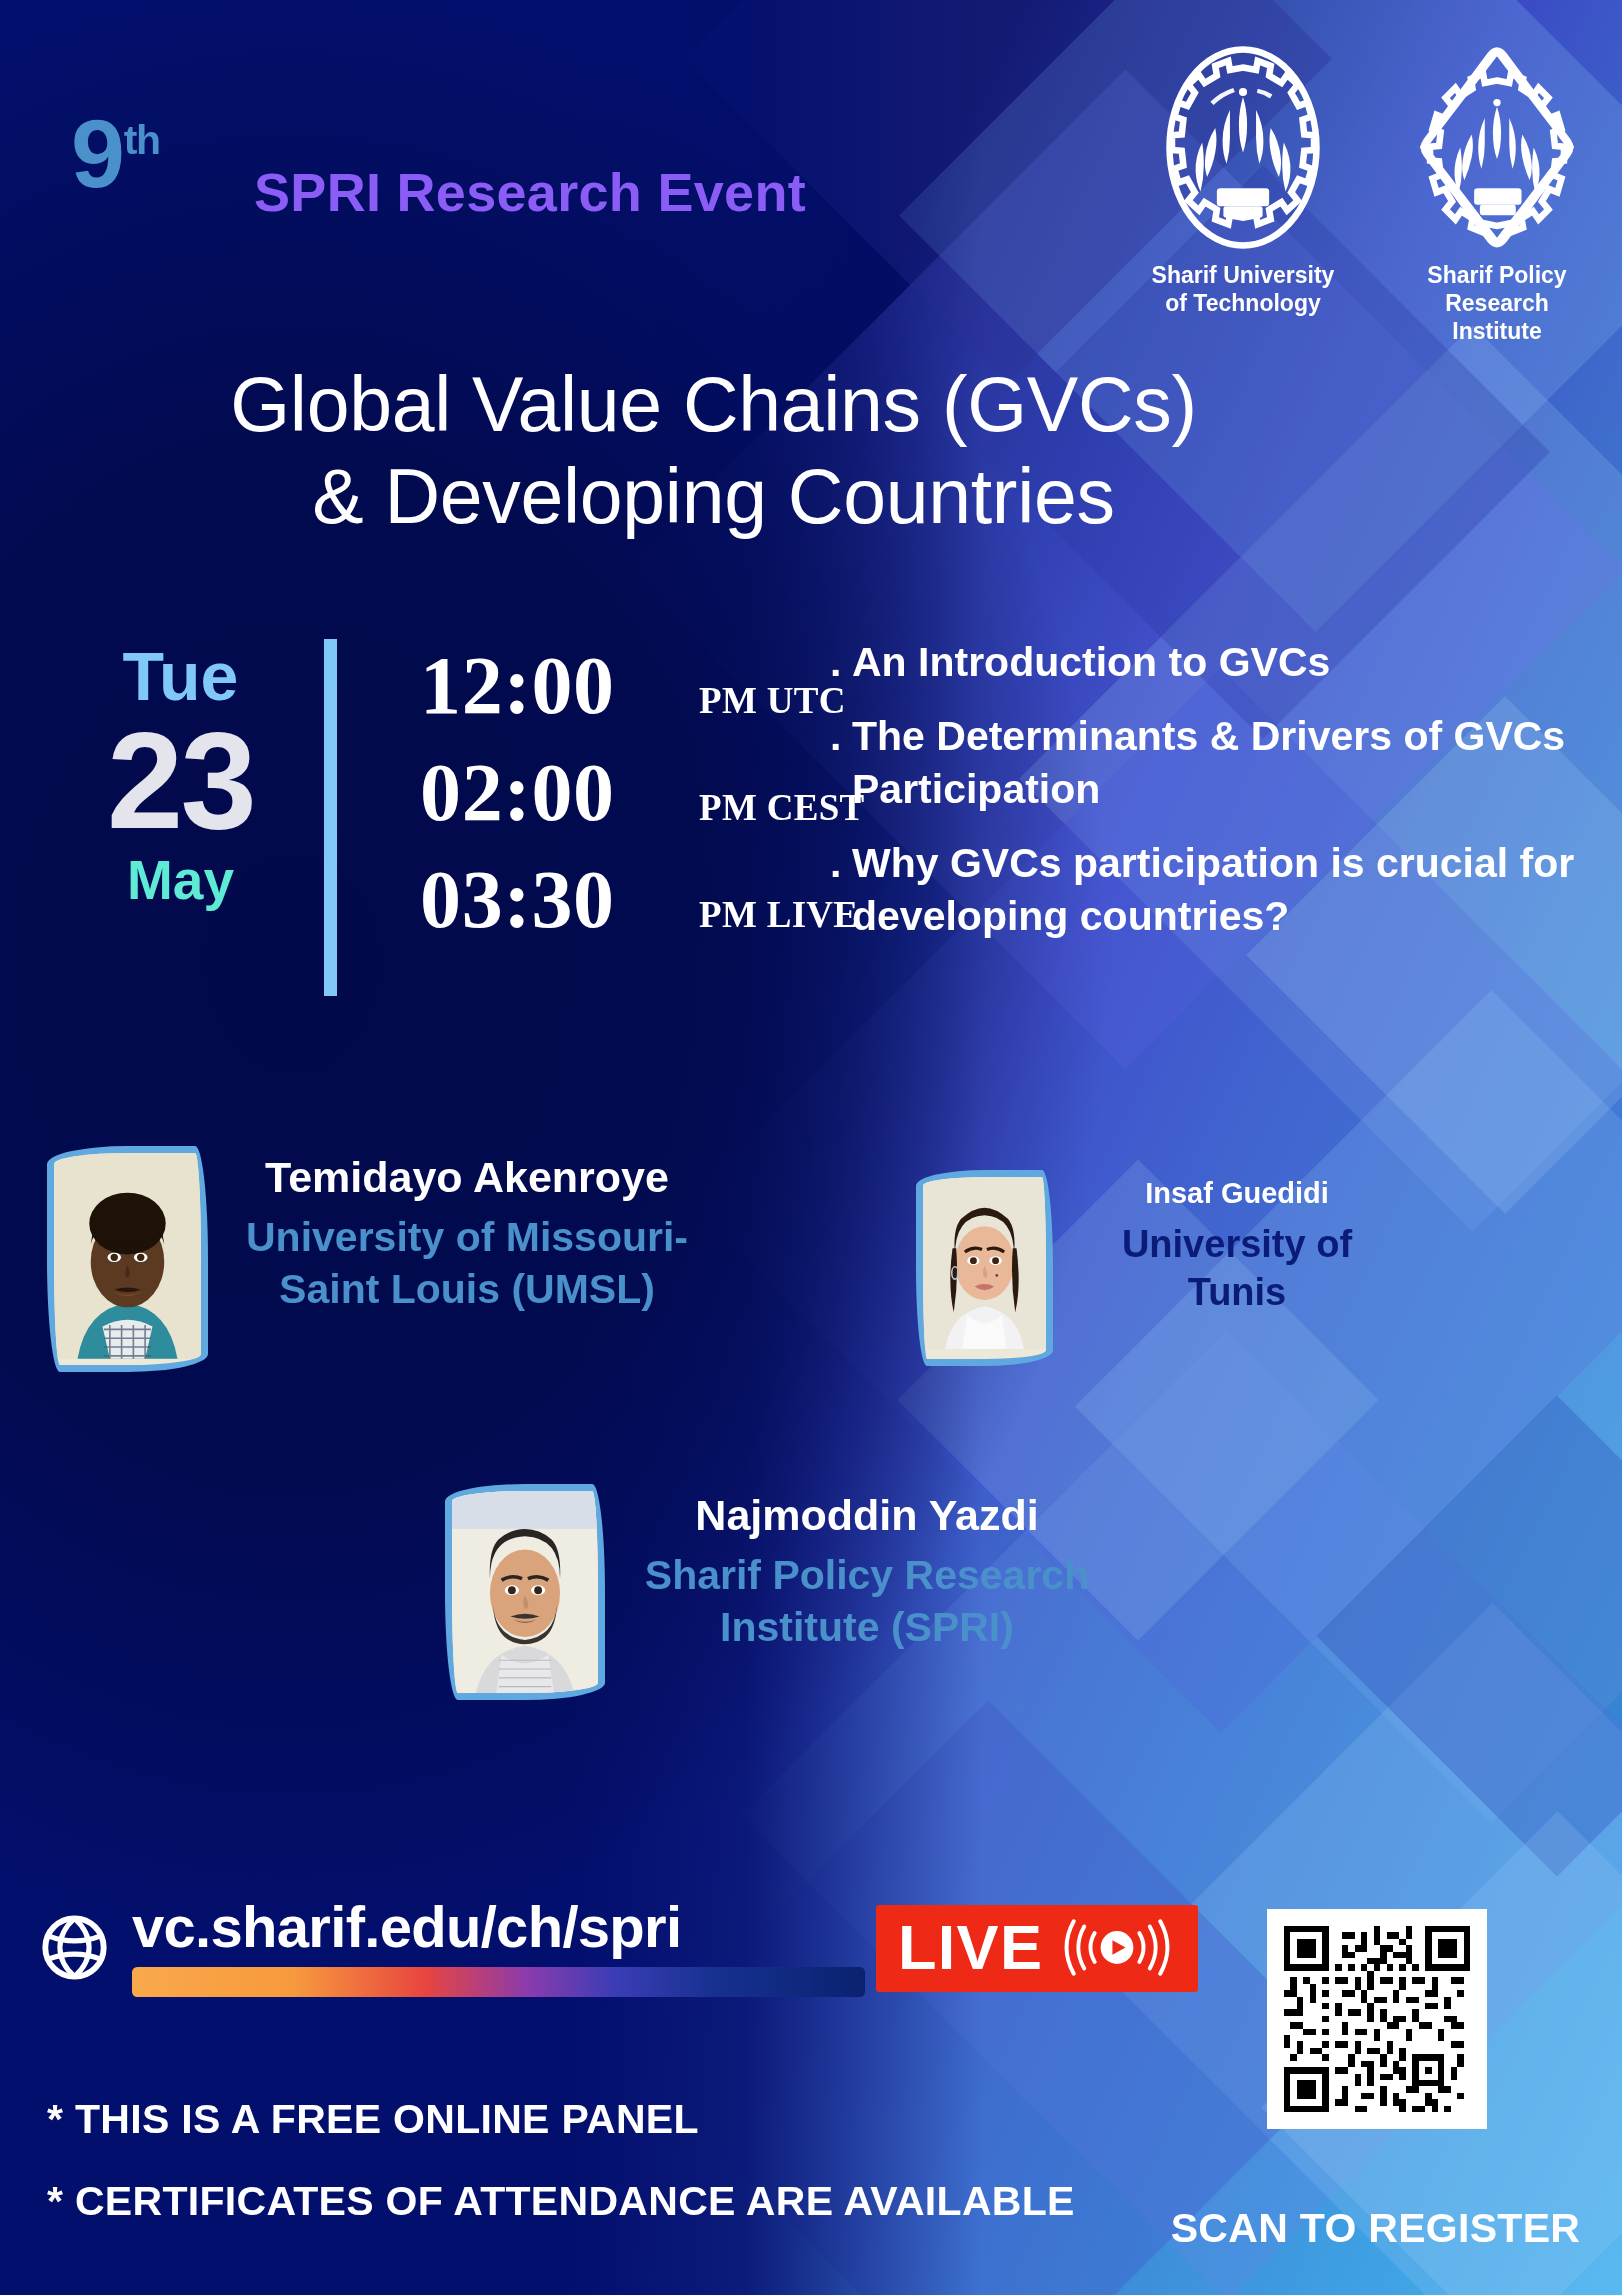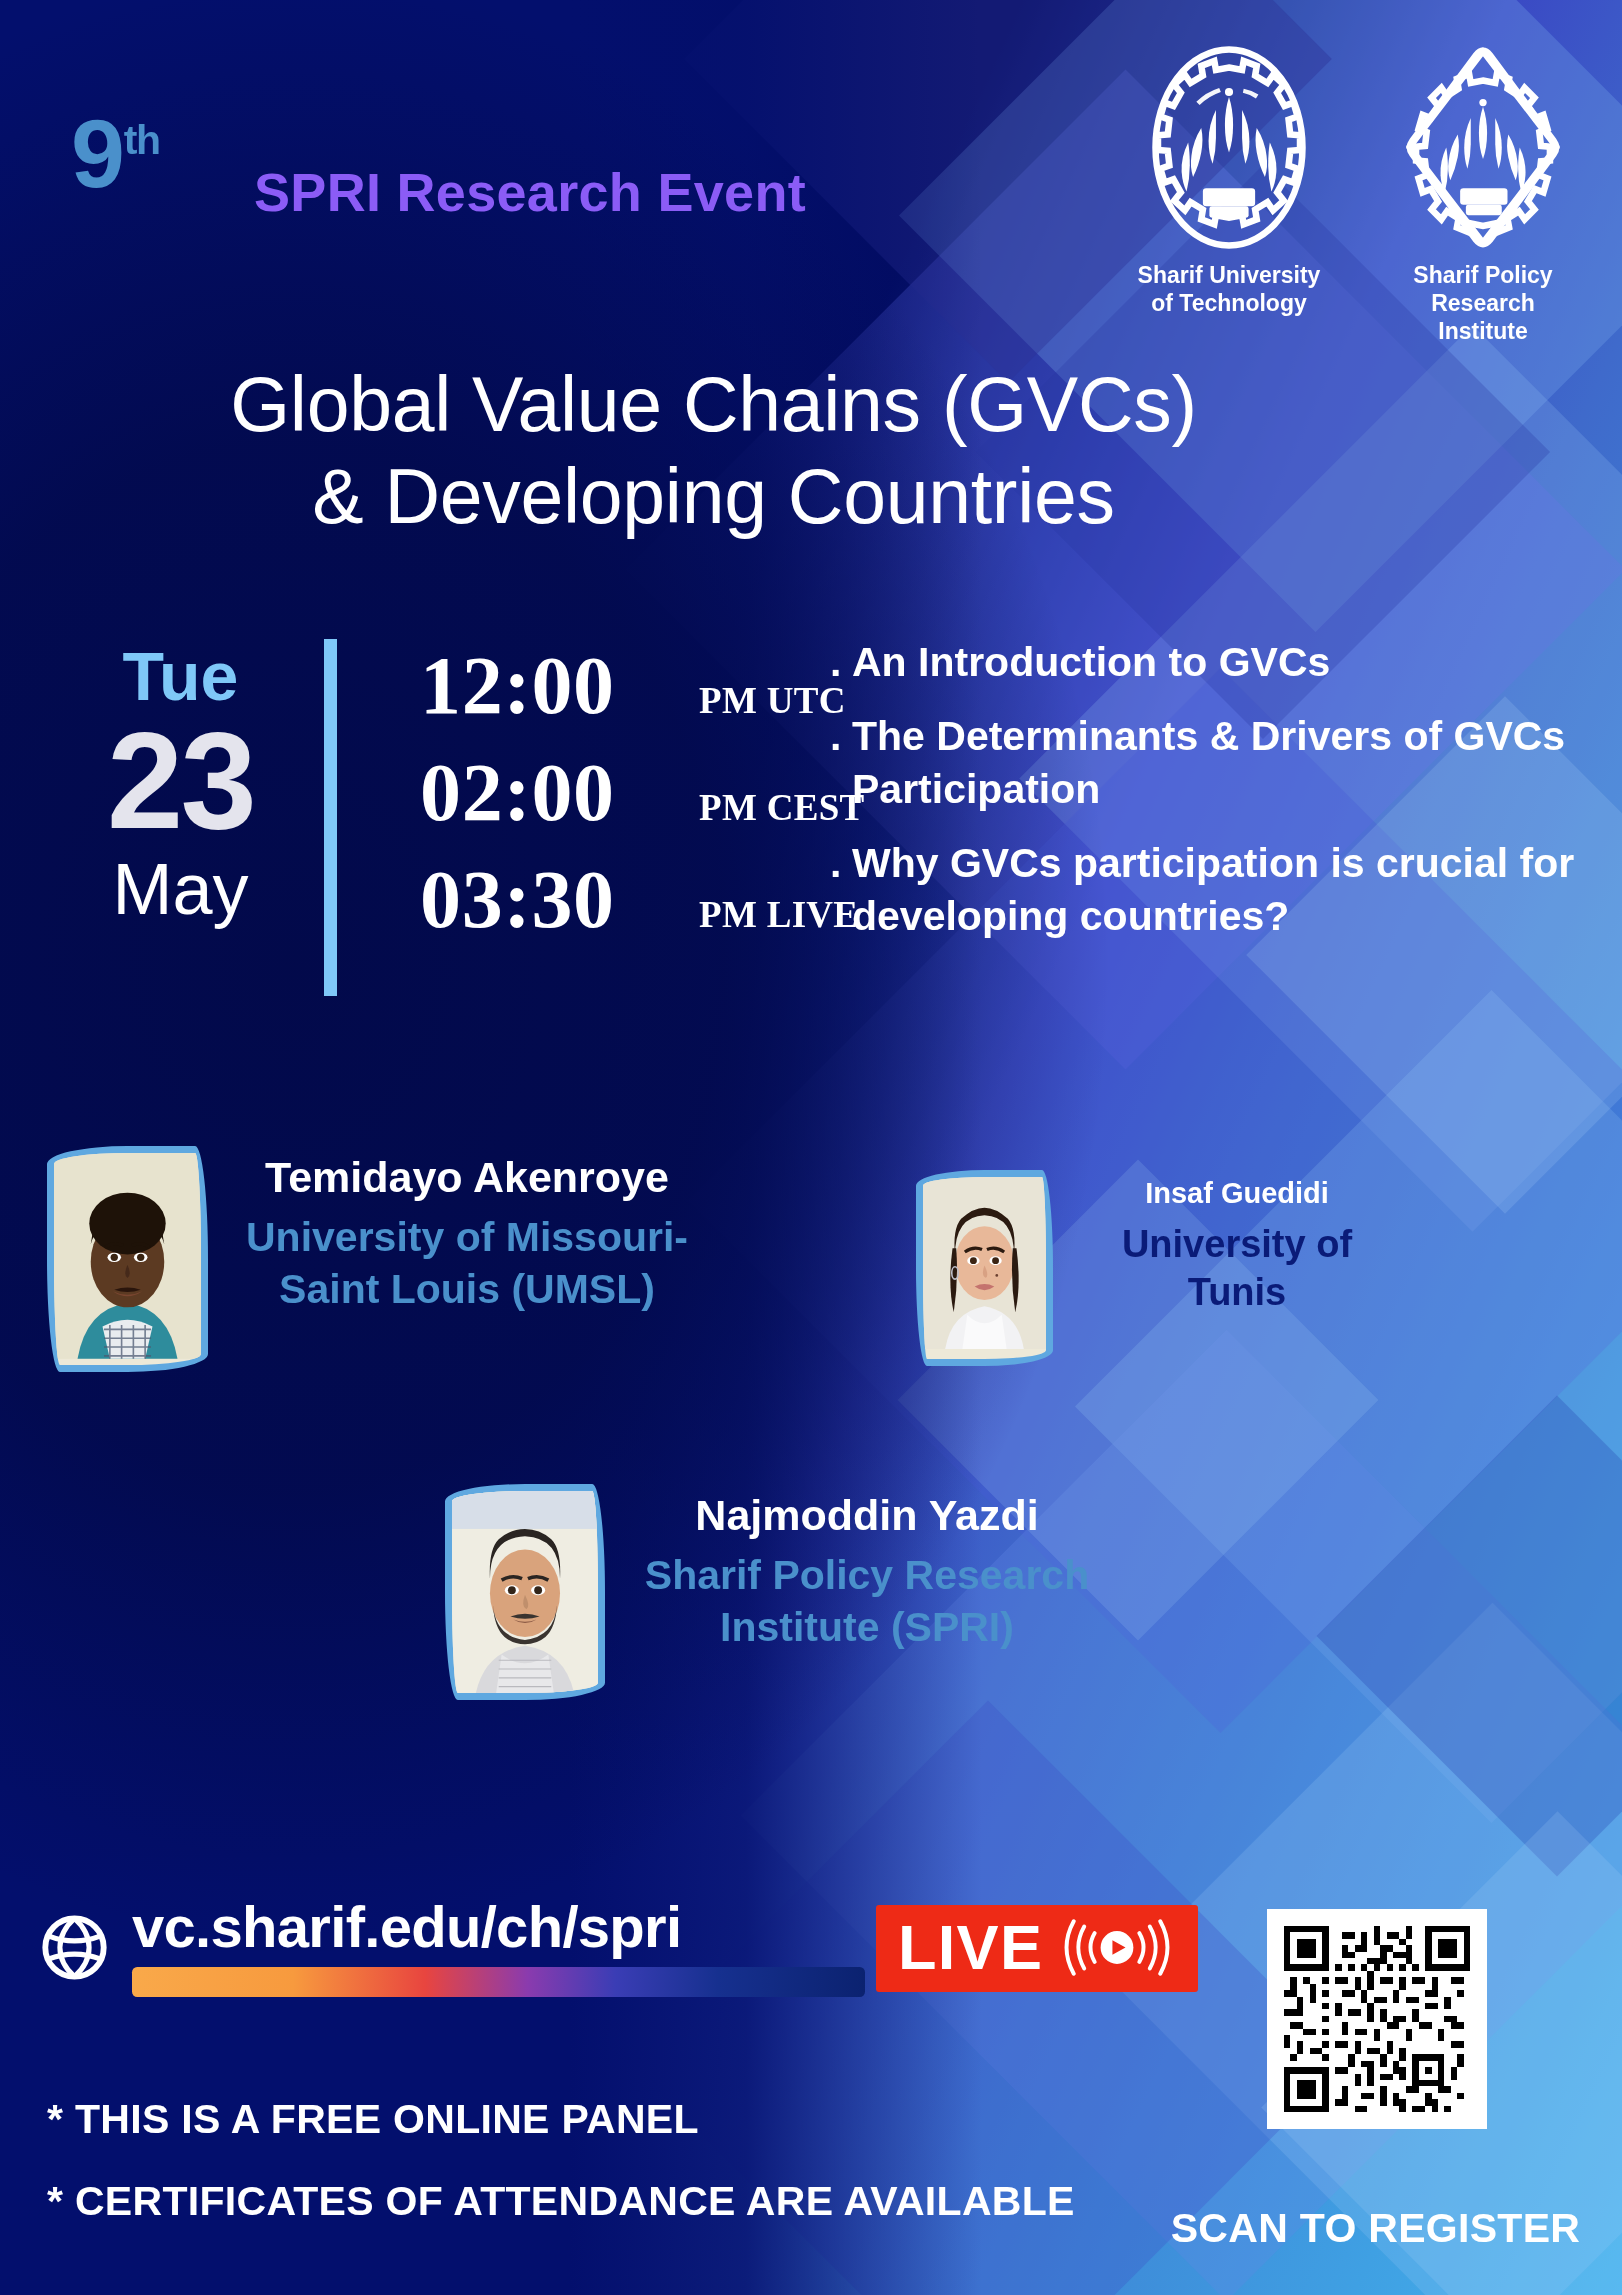--- a/index.html
+++ b/index.html
@@ -48,21 +48,21 @@
   }
   .hdr-ordinal sup { font-size:41px; vertical-align:super; font-weight:bold; }
   .hdr-sub {
     position:absolute; left:254px; top:165px;
     color:#8b5cf6;
     font-size:54px; font-weight:bold; line-height:1;
     letter-spacing:0.3px;
   }
 
   
-  .logos { position:absolute; right:41px; top:43px; display:flex; gap:58px; }
+  .logos { position:absolute; right:27px; top:43px; display:flex; gap:58px; }
   .logo-col { display:flex; flex-direction:column; align-items:center; width:196px; }
   .logo-mark { width:164px; height:209px; display:block; }
   .logo-cap {
     margin-top:9.2px; text-align:center;
     color:#ffffff; font-size:23px; font-weight:bold; line-height:1.22;
   }
 
   
   .title {
     position:absolute; left:0; top:359px; width:1427px;
@@ -70,21 +70,21 @@
     color:#ffffff;
     font-size:77px; font-weight:normal; line-height:1.19;
     letter-spacing:-0.3px;
   }
 
   
   .datetime { position:absolute; left:56px; top:628px; display:flex; align-items:flex-start;gap:19px; }
   .date-col { width:249px; text-align:center; padding-top:11.8px; }
   .date-dow { color:#7FC8F8; font-size:68px; font-weight:bold; line-height:1.06; }
   .date-num { color:#E4E4ED; font-size:137px; font-weight:bold; line-height:1.0; letter-spacing:-2.6px; }
-  .date-mon { color:#ffffff; font-size:72px; font-weight:normal; line-height:1.1; margin-top:1.3px; }
+  .date-mon { color:#5eead4; font-size:55px; font-weight:bold; line-height:1.1; margin-top:1.3px; }
   .vdivider { width:13px; height:357px; background:#7FC8F8; margin-left:0; margin-top:10.5px; }
   .time-col { margin-left:64px; padding-top:17px; }
   .time-row { display:flex; align-items:baseline; margin-bottom:25px; }
   .time-val {
     color:#ffffff; font-size:82px; font-weight:bold; line-height:1;
     font-family:"Liberation Serif", serif; letter-spacing:0.7px;
     min-width:262px;
   }
   .time-zone {
     color:#ffffff; font-size:37px; font-weight:bold; margin-left:17px;

